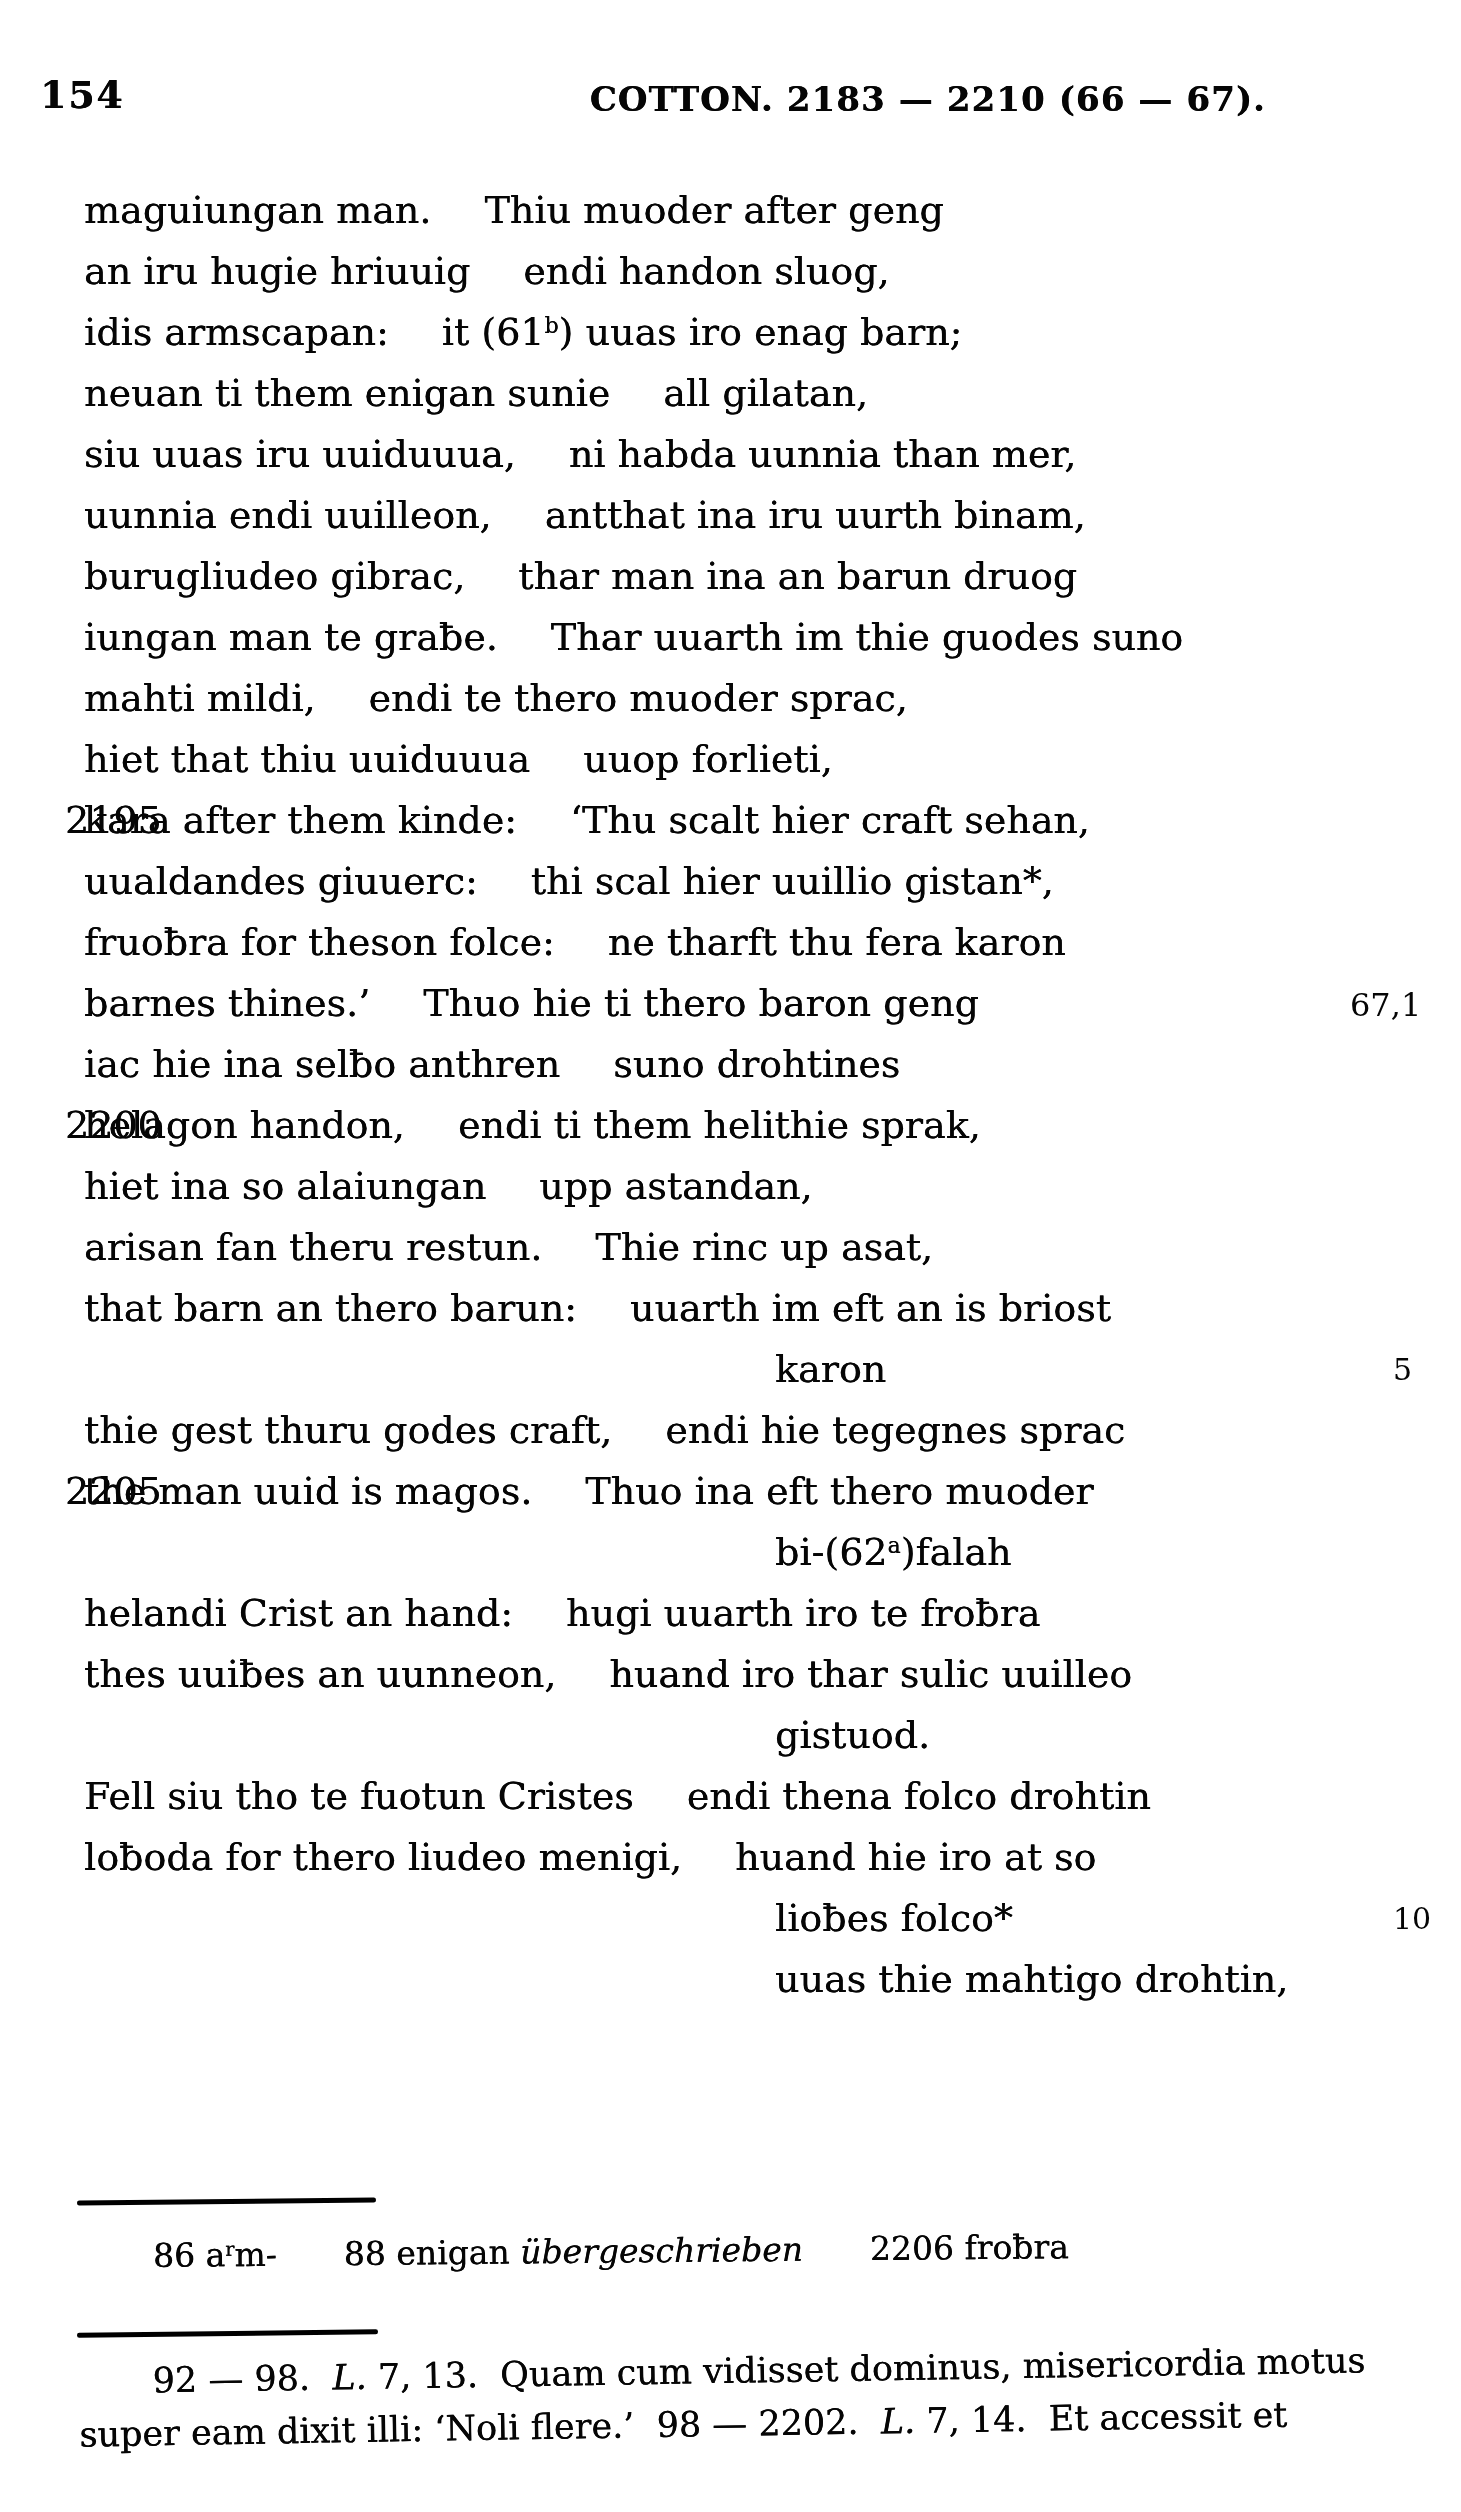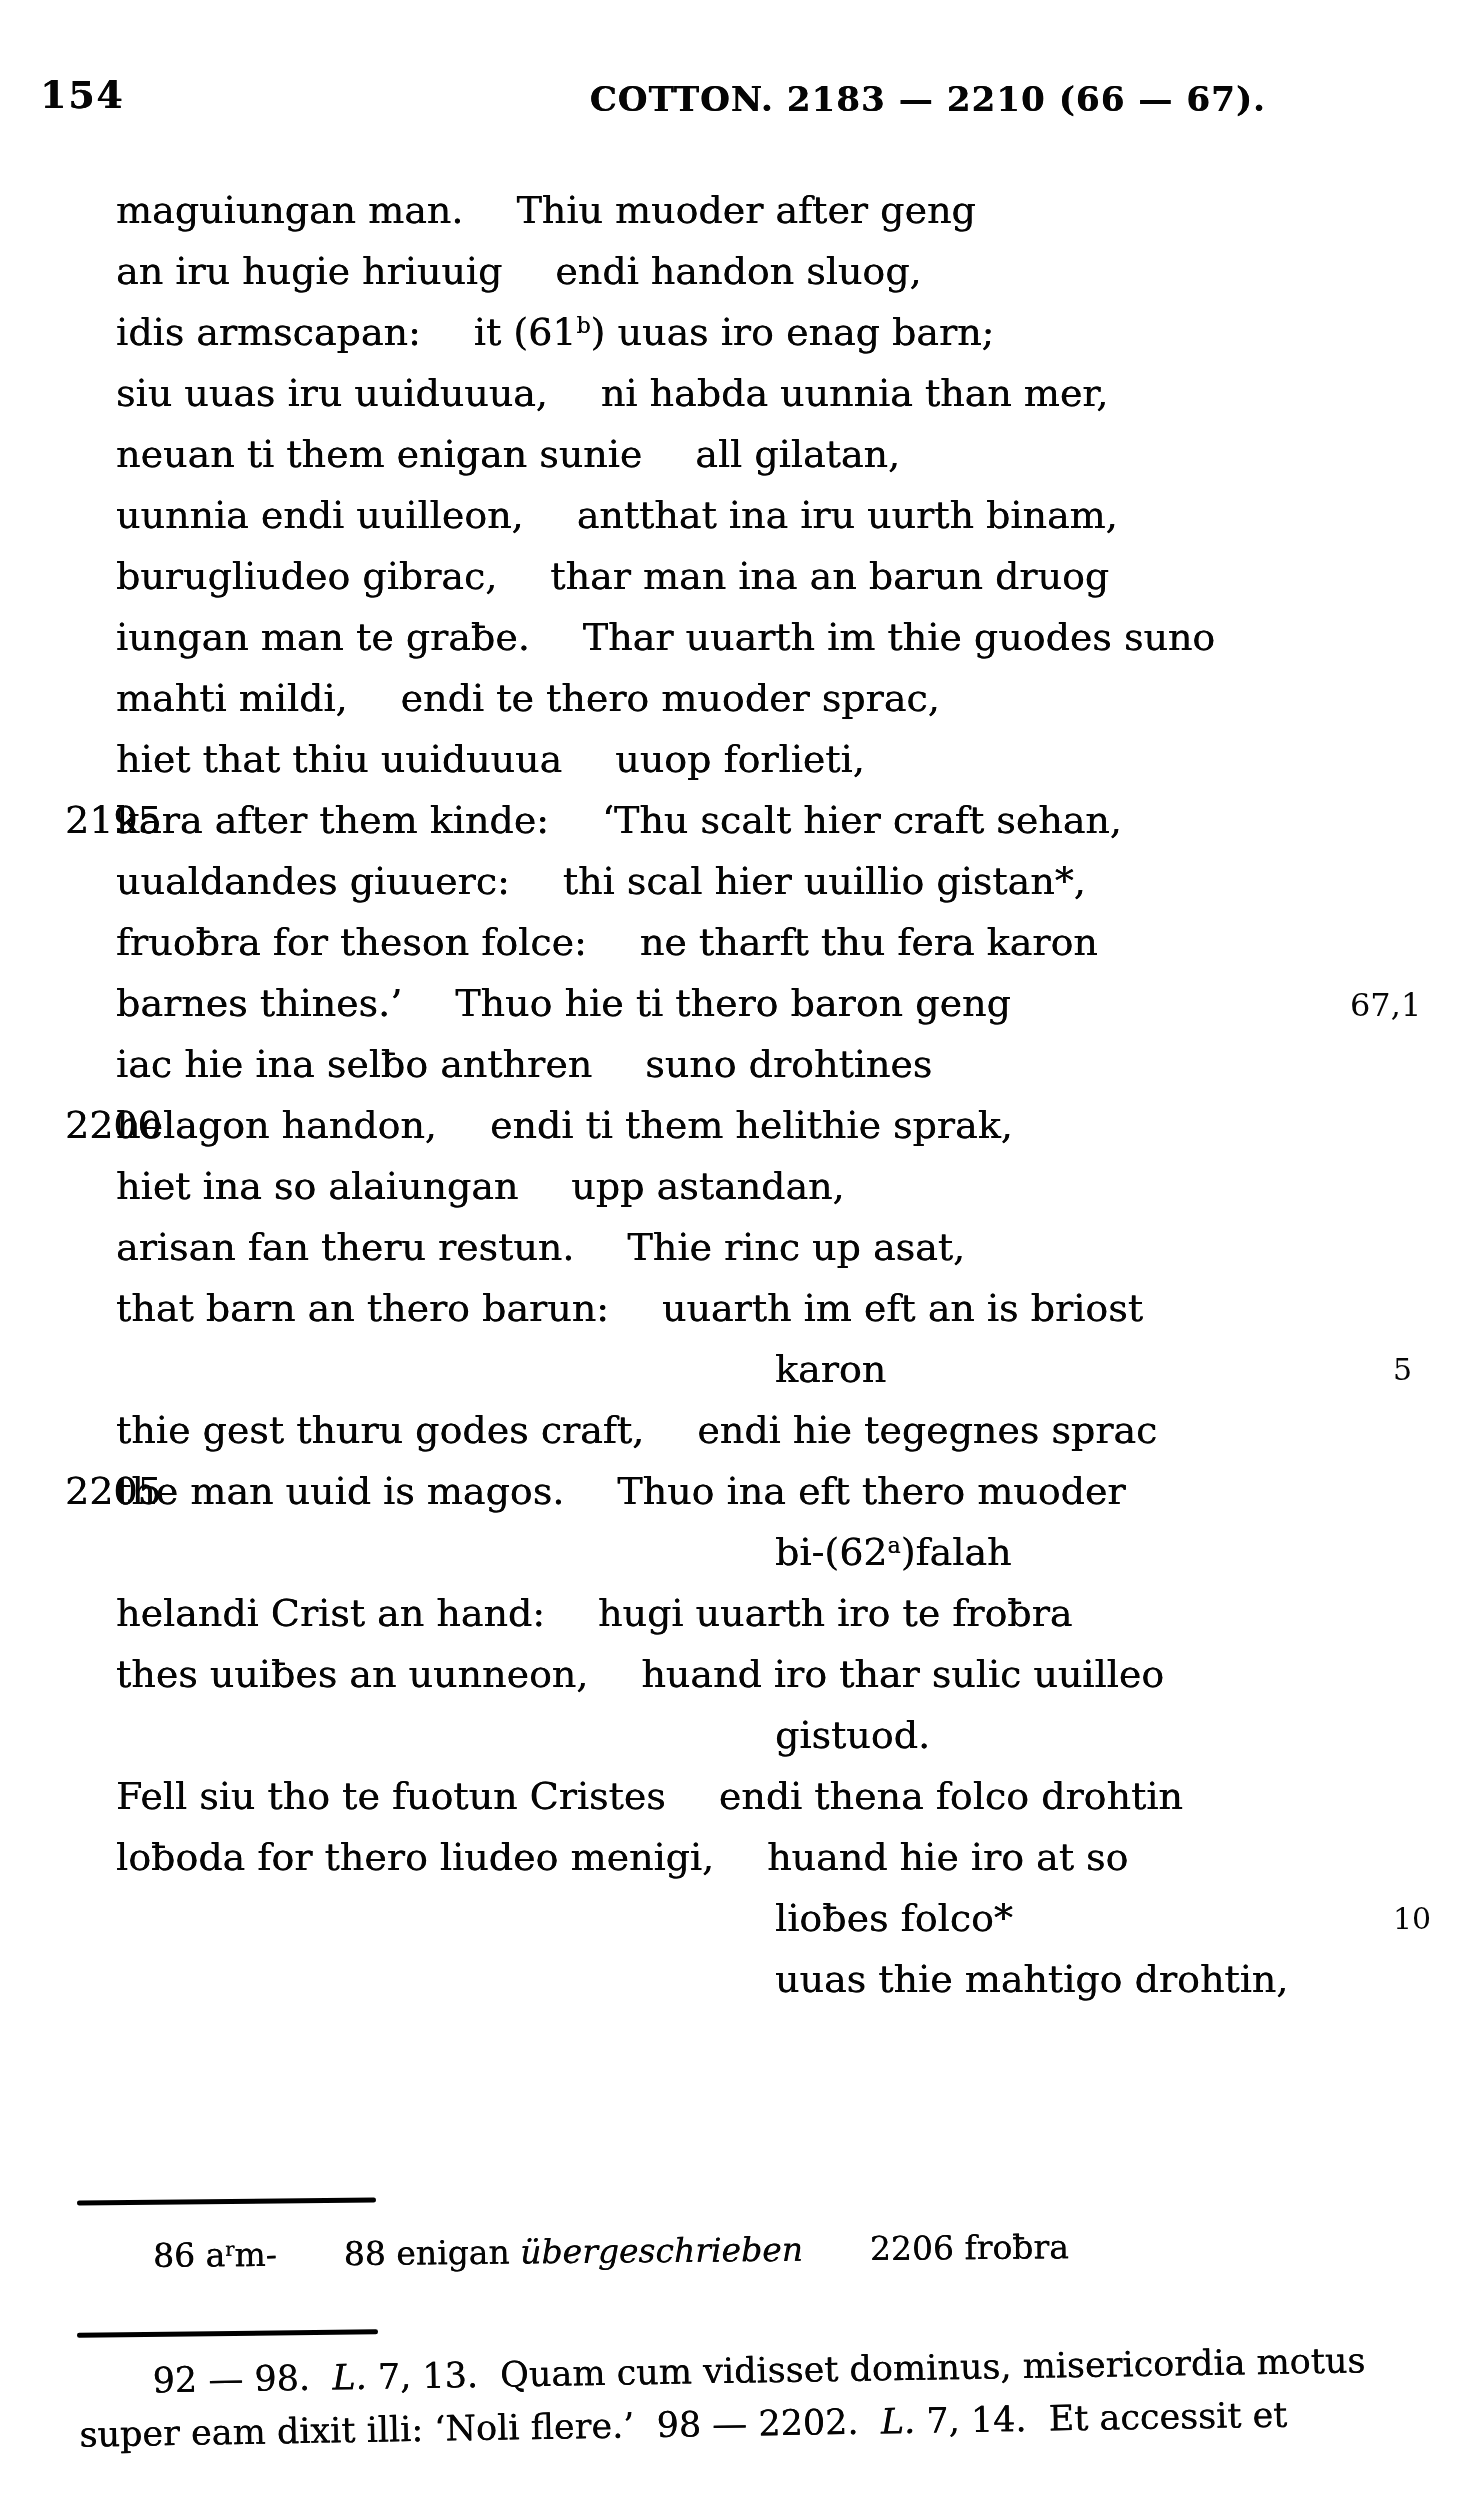--- a/index.html
+++ b/index.html
@@ -16,21 +16,21 @@
   .running-header{
     position:absolute;top:79px;left:0;width:1266px;text-align:right;
     font-size:34px;font-weight:700;letter-spacing:1.1px;white-space:nowrap;
   }
   .poem{position:absolute;top:180px;left:0;width:1462px;}
   .verse{
     position:relative;height:61px;line-height:61px;
     font-size:38px;white-space:nowrap;
   }
   .vnum{position:absolute;left:65px;top:0;}
-  .vtext{display:inline-block;margin-left:116px;}
+  .vtext{display:inline-block;margin-left:84px;}
   .vtext.cont{margin-left:775px;}
   .gap{display:inline-block;width:53px;}
   .mnote{
     position:absolute;left:1393px;top:12.6px;
     line-height:normal;font-size:30px;text-shadow:none;
   }
   .mnote.wide{left:1350px;font-size:32px;}
   .rule{position:absolute;background:#000;height:4.6px;border-radius:2.3px;}
   .rule-top{left:77px;top:2199px;width:299px;transform:rotate(-0.6deg);}
   .rule-bottom{left:77px;top:2331px;width:301px;transform:rotate(-0.7deg);}
@@ -55,22 +55,22 @@
 <div>
 
   <div class="page-number">154</div>
 
   <div class="running-header">COTTON. 2183 — 2210 (66 — 67).</div>
 
   <div class="poem" id="poem">
       <div class="verse"><span class="vtext">maguiungan man.<span class="gap"></span>Thiu muoder after geng</span></div>
       <div class="verse"><span class="vtext">an iru hugie hriuuig<span class="gap"></span>endi handon sluog,</span></div>
       <div class="verse"><span class="vtext">idis armscapan:<span class="gap"></span>it (61<sup>b</sup>) uuas iro enag barn;</span></div>
+      <div class="verse"><span class="vtext">neuan ti them enigan sunie<span class="gap"></span>all gilatan,</span></div>
       <div class="verse"><span class="vtext">siu uuas iru uuiduuua,<span class="gap"></span>ni habda uunnia than mer,</span></div>
-      <div class="verse"><span class="vtext">neuan ti them enigan sunie<span class="gap"></span>all gilatan,</span></div>
       <div class="verse"><span class="vtext">uunnia endi uuilleon,<span class="gap"></span>antthat ina iru uurth binam,</span></div>
       <div class="verse"><span class="vtext">burugliudeo gibrac,<span class="gap"></span>thar man ina an barun druog</span></div>
       <div class="verse"><span class="vtext">iungan man te graƀe.<span class="gap"></span>Thar uuarth im thie guodes suno</span></div>
       <div class="verse"><span class="vtext">mahti mildi,<span class="gap"></span>endi te thero muoder sprac,</span></div>
       <div class="verse"><span class="vtext">hiet that thiu uuiduuua<span class="gap"></span>uuop forlieti,</span></div>
       <div class="verse"><span class="vnum">2195</span><span class="vtext">kara after them kinde:<span class="gap"></span>‘Thu scalt hier craft sehan,</span></div>
       <div class="verse"><span class="vtext">uualdandes giuuerc:<span class="gap"></span>thi scal hier uuillio gistan*,</span></div>
       <div class="verse"><span class="vtext">fruoƀra for theson folce:<span class="gap"></span>ne tharft thu fera karon</span></div>
       <div class="verse"><span class="vtext">barnes thines.’<span class="gap"></span>Thuo hie ti thero baron geng</span><span class="mnote wide">67,1</span></div>
       <div class="verse"><span class="vtext">iac hie ina selƀo anthren<span class="gap"></span>suno drohtines</span></div>

